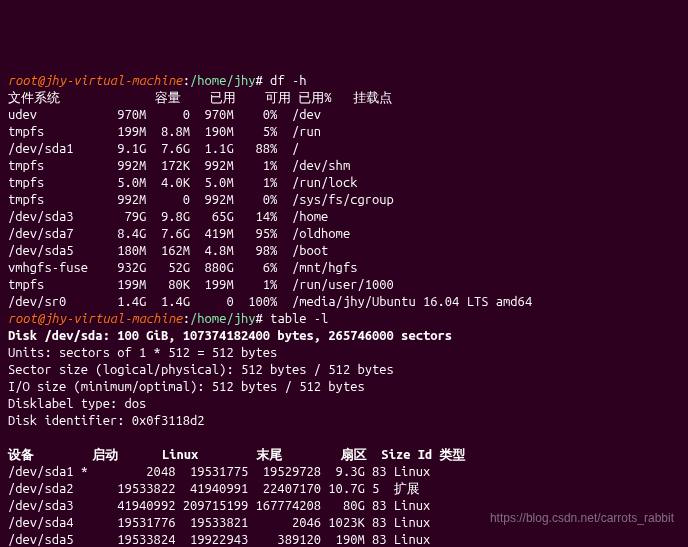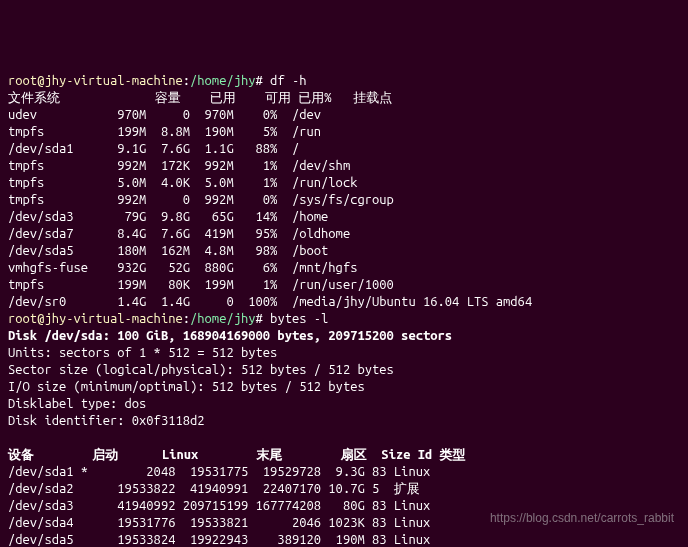--- a/index.html
+++ b/index.html
@@ -9,21 +9,21 @@
     color: #ffffff;
     font-family: "Ubuntu Mono", "DejaVu Sans Mono", monospace;
     font-size: 13px;
     line-height: 17px;
     width: 688px;
     height: 547px;
     box-sizing: border-box;
     overflow: hidden;
     white-space: pre;
   }
-  .prompt-user { color: #fef9c3; }
+  .prompt-user { color: #f97316; font-style: italic; }
   .prompt-sep  { color: #ffffff; }
   .prompt-path { color: #86efac; }
   .cmd { color: #ffffff; }
   .bold { font-weight: bold; color: #ffffff; }
   .watermark {
     position: absolute;
     right: 14px;
     bottom: 20px;
     color: #b9b9b9;
     font-family: Arial, sans-serif;
@@ -45,22 +45,22 @@
 /dev/sda1      9.1G  7.6G  1.1G   88%  /
 tmpfs          992M  172K  992M    1%  /dev/shm
 tmpfs          5.0M  4.0K  5.0M    1%  /run/lock
 tmpfs          992M     0  992M    0%  /sys/fs/cgroup
 /dev/sda3       79G  9.8G   65G   14%  /home
 /dev/sda7      8.4G  7.6G  419M   95%  /oldhome
 /dev/sda5      180M  162M  4.8M   98%  /boot
 vmhgfs-fuse    932G   52G  880G    6%  /mnt/hgfs
 tmpfs          199M   80K  199M    1%  /run/user/1000
 /dev/sr0       1.4G  1.4G     0  100%  /media/jhy/Ubuntu 16.04 LTS amd64
-<span class="prompt-user">root@jhy-virtual-machine</span><span class="prompt-sep">:</span><span class="prompt-path">/home/jhy</span><span class="prompt-sep"># </span><span class="cmd">bytes -l</span>
-<span class="bold">Disk /dev/sda: 100 GiB, 168904169000 bytes, 209715200 sectors</span>
+<span class="prompt-user">root@jhy-virtual-machine</span><span class="prompt-sep">:</span><span class="prompt-path">/home/jhy</span><span class="prompt-sep"># </span><span class="cmd">table -l</span>
+<span class="bold">Disk /dev/sda: 100 GiB, 107374182400 bytes, 265746000 sectors</span>
 Units: sectors of 1 * 512 = 512 bytes
 Sector size (logical/physical): 512 bytes / 512 bytes
 I/O size (minimum/optimal): 512 bytes / 512 bytes
 Disklabel type: dos
 Disk identifier: 0x0f3118d2
 
 <span class="bold">设备        启动      Linux        末尾        扇区  Size Id 类型</span>
 /dev/sda1 *        2048  19531775  19529728  9.3G 83 Linux
 /dev/sda2      19533822  41940991  22407170 10.7G 5  扩展
 /dev/sda3      41940992 209715199 167774208   80G 83 Linux

